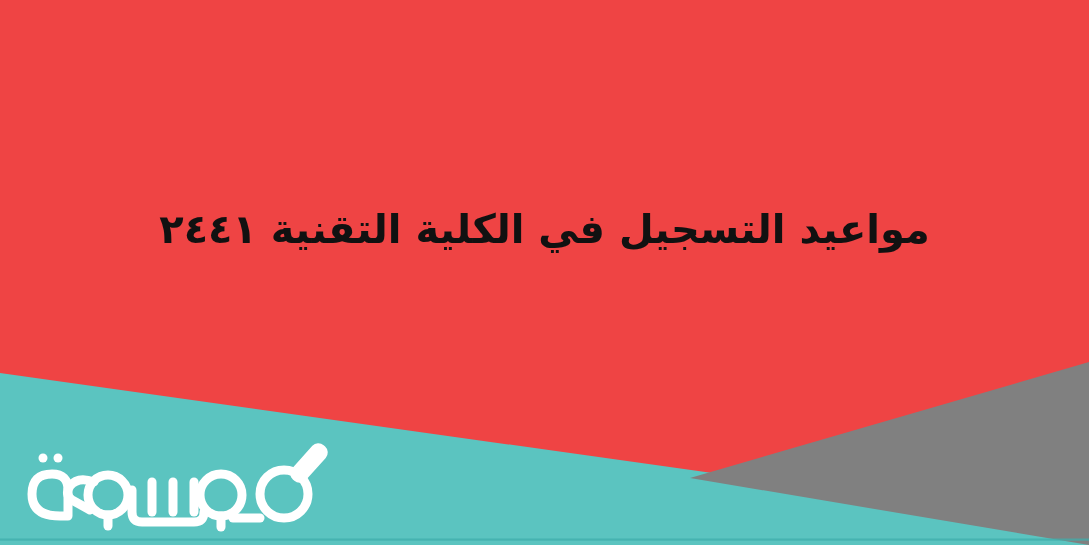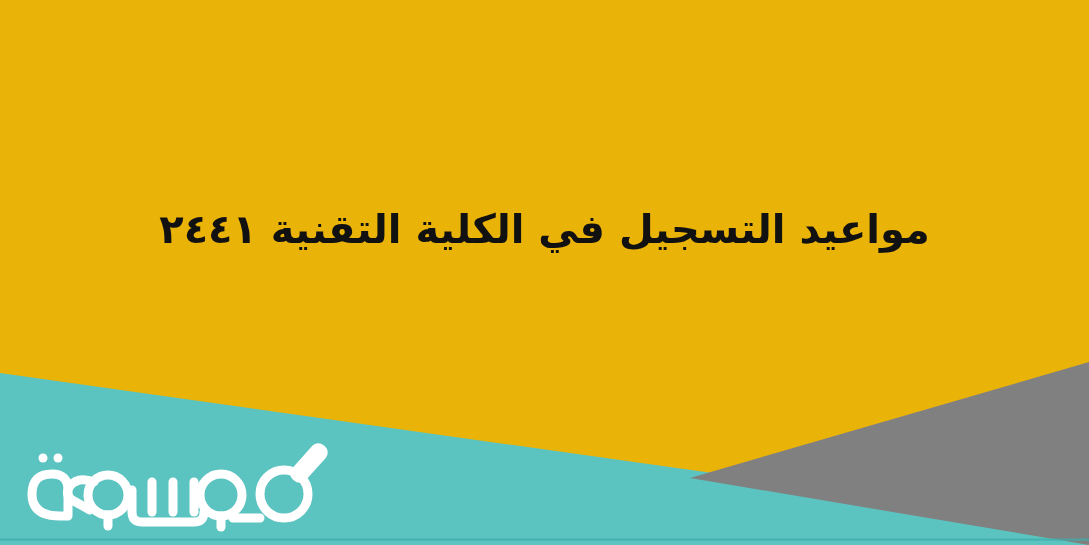--- a/index.html
+++ b/index.html
@@ -9,21 +9,21 @@
     background: #ffffff;
   }
   body {
     font-family: "DejaVu Sans", "Liberation Sans", sans-serif;
   }
 
   .canvas {
     position: relative;
     width: 1089px;
     height: 545px;
-    background: #eab308;
+    background: #ef4444;
     overflow: hidden;
   }
 
   
   .title-wrap {
     position: absolute;
     left: 0;
     top: 186px;
     width: 1089px;
     height: 86px;

